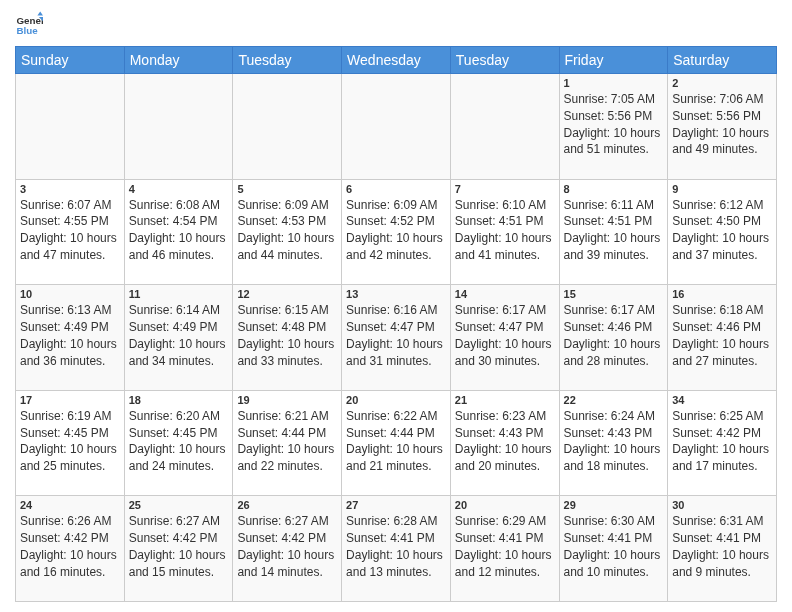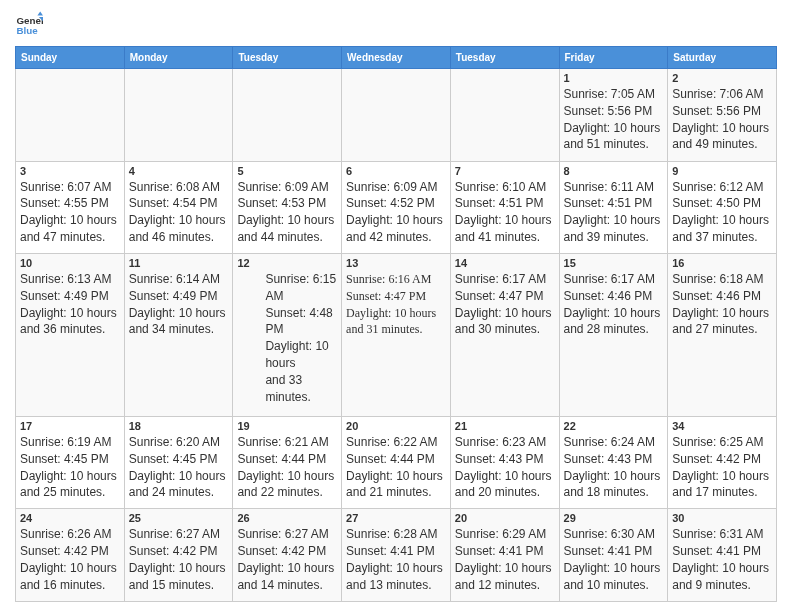--- a/index.html
+++ b/index.html
@@ -46,22 +46,22 @@
     }
     .calendar {
       width: 100%;
       border-collapse: collapse;
       flex: 1;
       table-layout: fixed;
     }
     .calendar thead tr th {
       background: #4a90d9;
       color: #fff;
-      font-size: 10px;
-      font-weight: bold;
+      font-size: 14px;
+      font-weight: normal;
       text-align: left;
       padding: 5px 5px;
       border: 1px solid #3a7bc8;
     }
     .calendar tbody tr td {
       border: 1px solid #ccc;
       vertical-align: top;
       padding: 3px 4px;
       font-size: 9px;
       color: #333;
@@ -204,28 +204,28 @@
           </td>
           <td>
             <span class="day-num">11</span>
             <div class="day-info" style="white-space: pre-line;">Sunrise: 6:14 AM
 Sunset: 4:49 PM
 Daylight: 10 hours
 and 34 minutes.</div>
           </td>
           <td>
             <span class="day-num">12</span>
-            <div class="day-info" style="white-space: pre-line; margin-left: 28px;">Sunrise: 6:15 AM
+            <div class="day-info" style="white-space: pre-line;">Sunrise: 6:15 AM
 Sunset: 4:48 PM
 Daylight: 10 hours
 and 33 minutes.</div>
           </td>
           <td>
             <span class="day-num">13</span>
-            <div class="day-info" style="white-space: pre-line; font-family: Liberation Serif, serif;">Sunrise: 6:16 AM
+            <div class="day-info" style="white-space: pre-line;">Sunrise: 6:16 AM
 Sunset: 4:47 PM
 Daylight: 10 hours
 and 31 minutes.</div>
           </td>
           <td>
             <span class="day-num">14</span>
             <div class="day-info" style="white-space: pre-line;">Sunrise: 6:17 AM
 Sunset: 4:47 PM
 Daylight: 10 hours
 and 30 minutes.</div>

